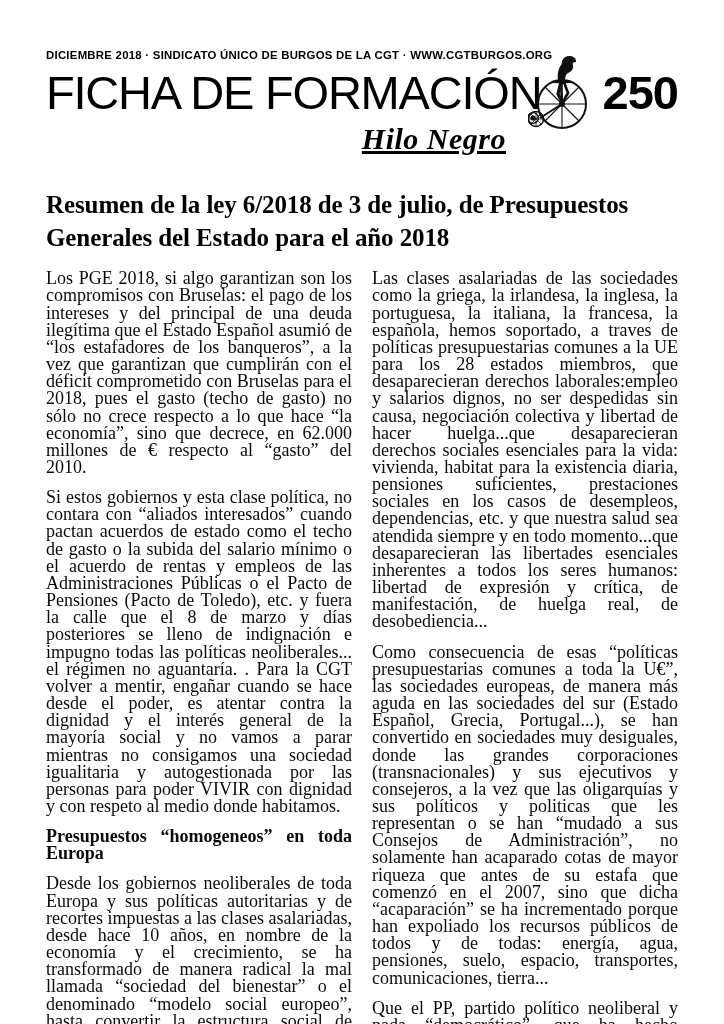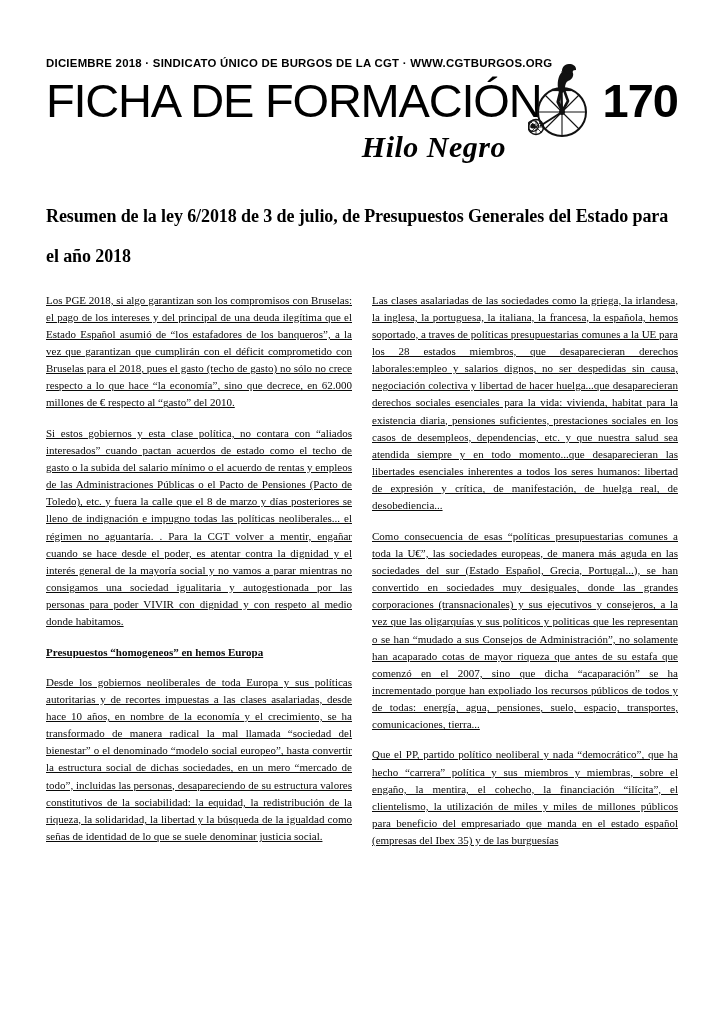--- a/index.html
+++ b/index.html
@@ -12,21 +12,21 @@
     height: 1024px;
     position: relative;
     overflow: hidden;
     font-family: "Liberation Serif", "DejaVu Serif", serif;
     color: #000000;
     -webkit-font-smoothing: antialiased;
   }
 
   .page {
     position: absolute;
-    left: 0; top: 12px;
+    left: 0; top: 4px;
     width: 724px;
     height: 912px;
     box-sizing: border-box;
     padding: 0 46px;
   }
 
   
   .masthead {
     position: relative;
     padding-top: 45px;
@@ -84,53 +84,53 @@
     font-family: "Liberation Serif", "DejaVu Serif", serif;
     font-weight: bold;
     font-style: italic;
     font-size: 30px;
     line-height: 30px;
     letter-spacing: 0.5px;
     position: absolute;
     right: 172px;
     top: 0;
     white-space: nowrap;
+    text-decoration: underline;
   }
 
   
   .headline {
     font-family: "Liberation Serif", "DejaVu Serif", serif;
     font-weight: bold;
-    font-size: 18px;
-    line-height: 40px;
+    font-size: 25px;
+    line-height: 33px;
     margin-top: 34px;
     letter-spacing: -0.1px;
     color: #000;
   }
 
   
   .columns {
     margin-top: 16px;
     display: flex;
     gap: 20px;
     align-items: flex-start;
   }
   .col {
     width: 306px;
     flex: 0 0 306px;
   }
   .col p {
     margin: 0 0 13px 0;
-    font-size: 11px;
+    font-size: 18px;
     line-height: 17.15px;
     text-align: justify;
     text-justify: inter-word;
     hyphens: none;
     color: #0a0a0a;
-    text-decoration: underline;
   }
   .col p.tight { margin-bottom: 13px; }
   .subhead {
     font-weight: bold;
     font-size: 14.3px;
     line-height: 17.15px;
     margin: 0 0 0 0;
     text-align: left;
     color: #000;
   }
@@ -182,36 +182,36 @@
           <path d="M33 30 L30 42 L34 50" stroke="#111" stroke-width="3.2" fill="none" stroke-linejoin="round"></path>
           <path d="M36 30 L40 41 L35 50" stroke="#111" stroke-width="2.6" fill="none" stroke-linejoin="round"></path>
 
           <path d="M37 20 L31 29" stroke="#111" stroke-width="2.2" fill="none"></path>
 
           <circle cx="5" cy="66" r="5.4" fill="none" stroke="#111" stroke-width="1.4"></circle>
           <circle cx="5" cy="66" r="2.6" fill="#111"></circle>
         </svg>
       </div>
 
-      <div class="issue-number">170</div>
+      <div class="issue-number">250</div>
     </div>
 
     <div class="subtitle-row">
       <div class="hilo-negro">Hilo Negro</div>
     </div>
   </div>
 
   <h1 class="headline">Resumen de la ley 6/2018 de 3 de julio, de Presupuestos Generales del Estado para el año 2018</h1>
 
   <div class="columns">
 
     <div class="col">
       <p>Los PGE 2018, si algo garantizan son los compromisos con Bruselas: el pago de los intereses y del principal de una deuda ilegítima que el Estado Español asumió de “los estafadores de los banqueros”, a la vez que garantizan que cumplirán con el déficit comprometido con Bruselas para el 2018, pues el gasto (techo de gasto) no sólo no crece respecto a lo que hace “la economía”, sino que decrece, en 62.000 millones de € respecto al “gasto” del 2010.</p>
       <p>Si estos gobiernos y esta clase política, no contara con “aliados interesados” cuando pactan acuerdos de estado como el techo de gasto o la subida del salario mínimo o el acuerdo de rentas y empleos de las Administraciones Públicas o el Pacto de Pensiones (Pacto de Toledo), etc. y fuera la calle que el 8 de marzo y días posteriores se lleno de indignación e impugno todas las políticas neoliberales... el régimen no aguantaría. . Para la CGT volver a mentir, engañar cuando se hace desde el poder, es atentar contra la dignidad y el interés general de la mayoría social y no vamos a parar mientras no consigamos una sociedad igualitaria y autogestionada por las personas para poder VIVIR con dignidad y con respeto al medio donde habitamos.</p>
-      <p class="subhead">Presupuestos “homogeneos” en hemos Europa</p>
+      <p class="subhead">Presupuestos “homogeneos” en toda Europa</p>
       <p>Desde los gobiernos neoliberales de toda Europa y sus políticas autoritarias y de recortes impuestas a las clases asalariadas, desde hace 10 años, en nombre de la economía y el crecimiento, se ha transformado de manera radical la mal llamada “sociedad del bienestar” o el denominado “modelo social europeo”, hasta convertir la estructura social de dichas sociedades, en un mero “mercado de todo”, incluidas las personas, desapareciendo de su estructura valores constitutivos de la sociabilidad: la equidad, la redistribución de la riqueza, la solidaridad, la libertad y la búsqueda de la igualdad como señas de identidad de lo que se suele denominar justicia social.</p>
     </div>
 
     <div class="col">
       <p>Las clases asalariadas de las sociedades como la griega, la irlandesa, la inglesa, la portuguesa, la italiana, la francesa, la española, hemos soportado, a traves de políticas presupuestarias comunes a la UE para los 28 estados miembros, que desaparecieran derechos laborales:empleo y salarios dignos, no ser despedidas sin causa, negociación colectiva y libertad de hacer huelga...que desaparecieran derechos sociales esenciales para la vida: vivienda, habitat para la existencia diaria, pensiones suficientes, prestaciones sociales en los casos de desempleos, dependencias, etc. y que nuestra salud sea atendida siempre y en todo momento...que desaparecieran las libertades esenciales inherentes a todos los seres humanos: libertad de expresión y crítica, de manifestación, de huelga real, de desobediencia...</p>
       <p>Como consecuencia de esas “políticas presupuestarias comunes a toda la U€”, las sociedades europeas, de manera más aguda en las sociedades del sur (Estado Español, Grecia, Portugal...), se han convertido en sociedades muy desiguales, donde las grandes corporaciones (transnacionales) y sus ejecutivos y consejeros, a la vez que las oligarquías y sus políticos y politicas que les representan o se han “mudado a sus Consejos de Administración”, no solamente han acaparado cotas de mayor riqueza que antes de su estafa que comenzó en el 2007, sino que dicha “acaparación” se ha incrementado porque han expoliado los recursos públicos de todos y de todas: energía, agua, pensiones, suelo, espacio, transportes, comunicaciones, tierra...</p>
       <p class="tight">Que el PP, partido político neoliberal y nada “democrático”, que ha hecho “carrera” política y sus miembros y miembras, sobre el engaño, la mentira, el cohecho, la financiación “ilícita”, el clientelismo, la utilización de miles y miles de millones públicos para beneficio del empresariado que manda en el estado español (empresas del Ibex 35) y de las burguesías</p>
     </div>
 
   </div>

